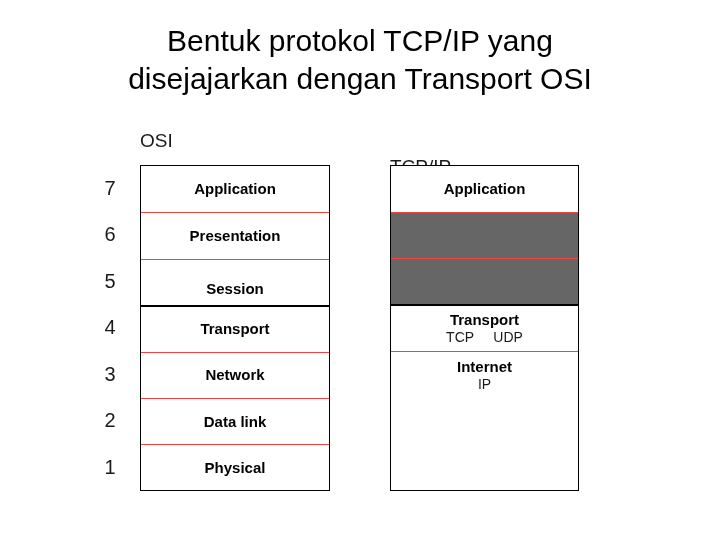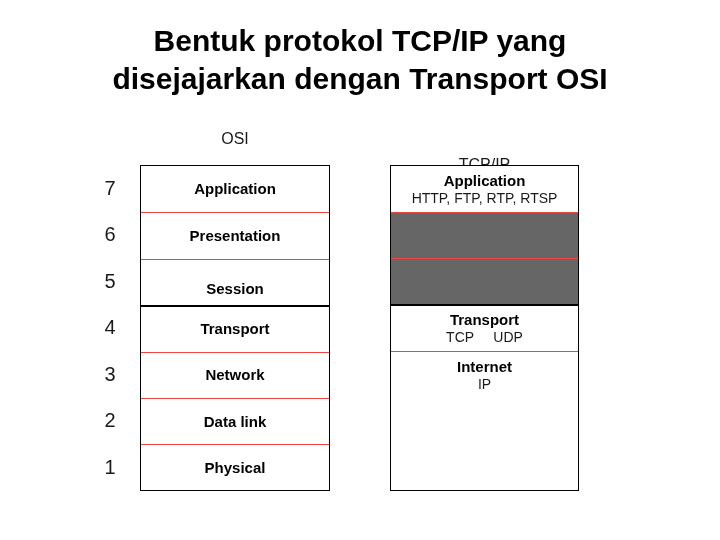--- a/index.html
+++ b/index.html
@@ -19,42 +19,42 @@
 
   
   #title {
     position: absolute;
     left: 0;
     top: 22px;
     width: 720px;
     text-align: center;
     font-size: 30px;
     line-height: 38px;
-    font-weight: 700;
+    font-weight: 400;
     color: #000000;
     letter-spacing: 0px;
   }
   #title .tline { display: block; white-space: pre; }
 
   
   #diagram {
     position: absolute;
     left: 0;
     top: 0;
     width: 720px;
     height: 540px;
   }
 
   
   .col-header {
     position: absolute;
-    font-size: 16px;
+    font-size: 19px;
     font-weight: 400;
     color: #1a1a1a;
-    text-align: center;
+    text-align: left;
     white-space: nowrap;
   }
   #osi-header {
     left: 140px;
     width: 190px;
     top: 130px;
   }
   #tcpip-header {
     left: 390px;
     width: 189px;
@@ -178,21 +178,20 @@
       <div class="row-title">Physical</div>
     </div>
     <div class="row sep-thin" style="top:232px;height:46.4px">
       <div class="row-title">Data link</div>
     </div>
   </div>
 
   <div class="stack" id="tcpip-stack">
     <div class="row" style="top:0px;height:46px">
       <div class="row-title">Application</div>
-      <div class="row-sub">HTTP, FTP, RTP, RTSP</div>
     </div>
     <div class="row gray sep-thin" style="top:46px;height:46px"></div>
     <div class="row gray sep-thin" style="top:92px;height:46px"></div>
     <div class="row sep-thick" style="top:138px;height:47px">
       <div class="row-title">Transport</div>
       <div class="row-sub">TCP     UDP</div>
     </div>
     <div class="row sep-thin" style="top:185px;height:47px">
       <div class="row-title">Internet</div>
       <div class="row-sub">IP</div>

